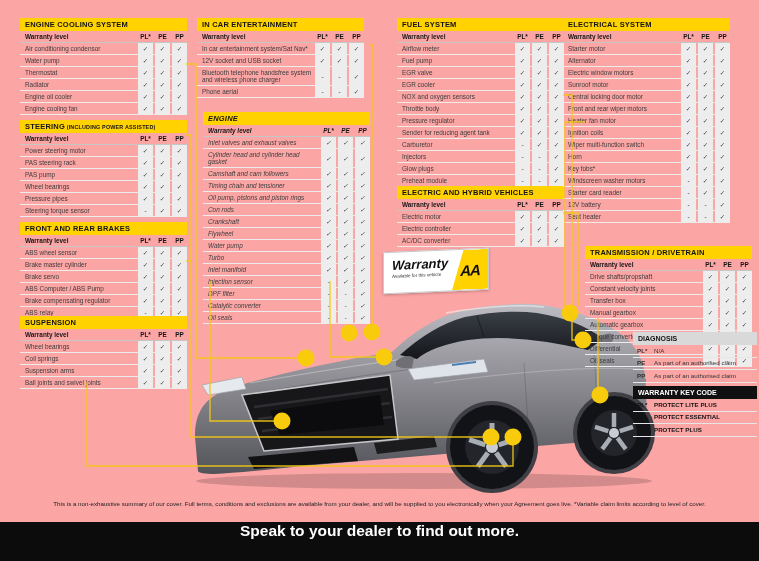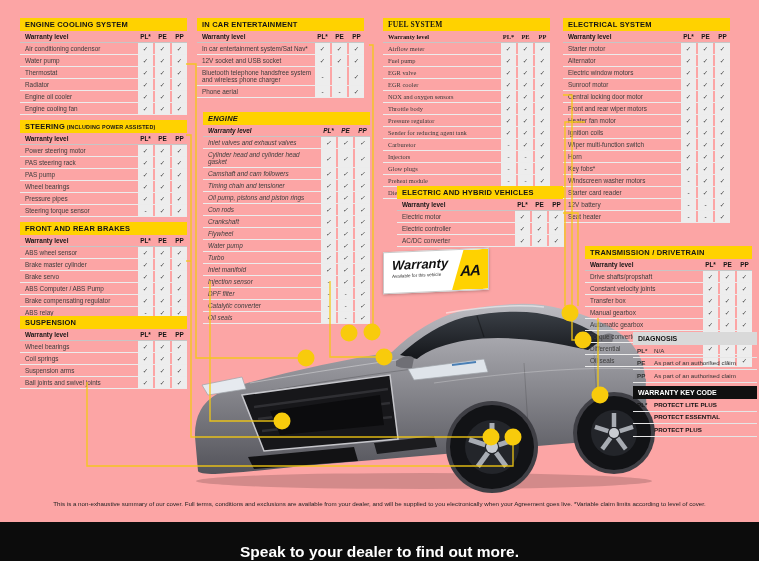--- a/index.html
+++ b/index.html
@@ -37,21 +37,21 @@
   .badge-title{font-weight:bold;font-style:italic;font-size:13px;color:#111;line-height:13px;}
   .badge-sub{font-size:4.6px;color:#333;margin-top:2px;}
   .badge-logo{width:36px;background:#FFD200;clip-path:polygon(32% 0,100% 0,100% 100%,0 100%);
               display:flex;align-items:center;justify-content:center;}
   .badge-logo span{font-weight:bold;font-style:italic;font-size:15px;color:#111;letter-spacing:-1px;}
 
   
   .disclaimer{position:absolute;left:0;top:500px;width:100%;text-align:center;font-size:6.2px;
               color:#222;z-index:2;}
   .cta-bar{position:absolute;left:0;top:522px;width:100%;height:39px;background:#0c0c0c;z-index:5;
-           display:flex;align-items:flex-end;justify-content:center;}
+           display:flex;align-items:flex-start;justify-content:center;}
   .cta-bar span{color:#ffffff;font-weight:bold;font-size:15.5px;}
 
   
   #car-svg{position:absolute;left:183px;top:273px;width:472px;height:220px;z-index:1;}
   #connectors{position:absolute;left:0;top:0;width:759px;height:522px;z-index:3;pointer-events:none;}
 </style>
 </head>
 <body>
 
 <div class="canvas">
@@ -411,21 +411,21 @@
           <div class="plan-cell mark-dash">-</div>
           <div class="plan-cell">✓</div>
         </div>
         <div class="tbl-row">
           <div class="lbl">Oil seals</div>
           <div class="plan-cell mark-dash">-</div>
           <div class="plan-cell mark-dash">-</div>
           <div class="plan-cell">✓</div>
         </div>
       </div>
-      <div class="sys-table" style="left: 383px; top: 18px; font-family: Liberation Serif, serif;">
+      <div class="sys-table" style="left: 397px; top: 18px;">
         <div class="tbl-header">FUEL SYSTEM</div>
         <div class="tbl-sub">
           <div class="lbl">Warranty level</div>
           <div class="plan-cell">PL*</div>
           <div class="plan-cell">PE</div>
           <div class="plan-cell">PP</div>
         </div>
         <div class="tbl-row">
           <div class="lbl">Airflow meter</div>
           <div class="plan-cell">✓</div>

